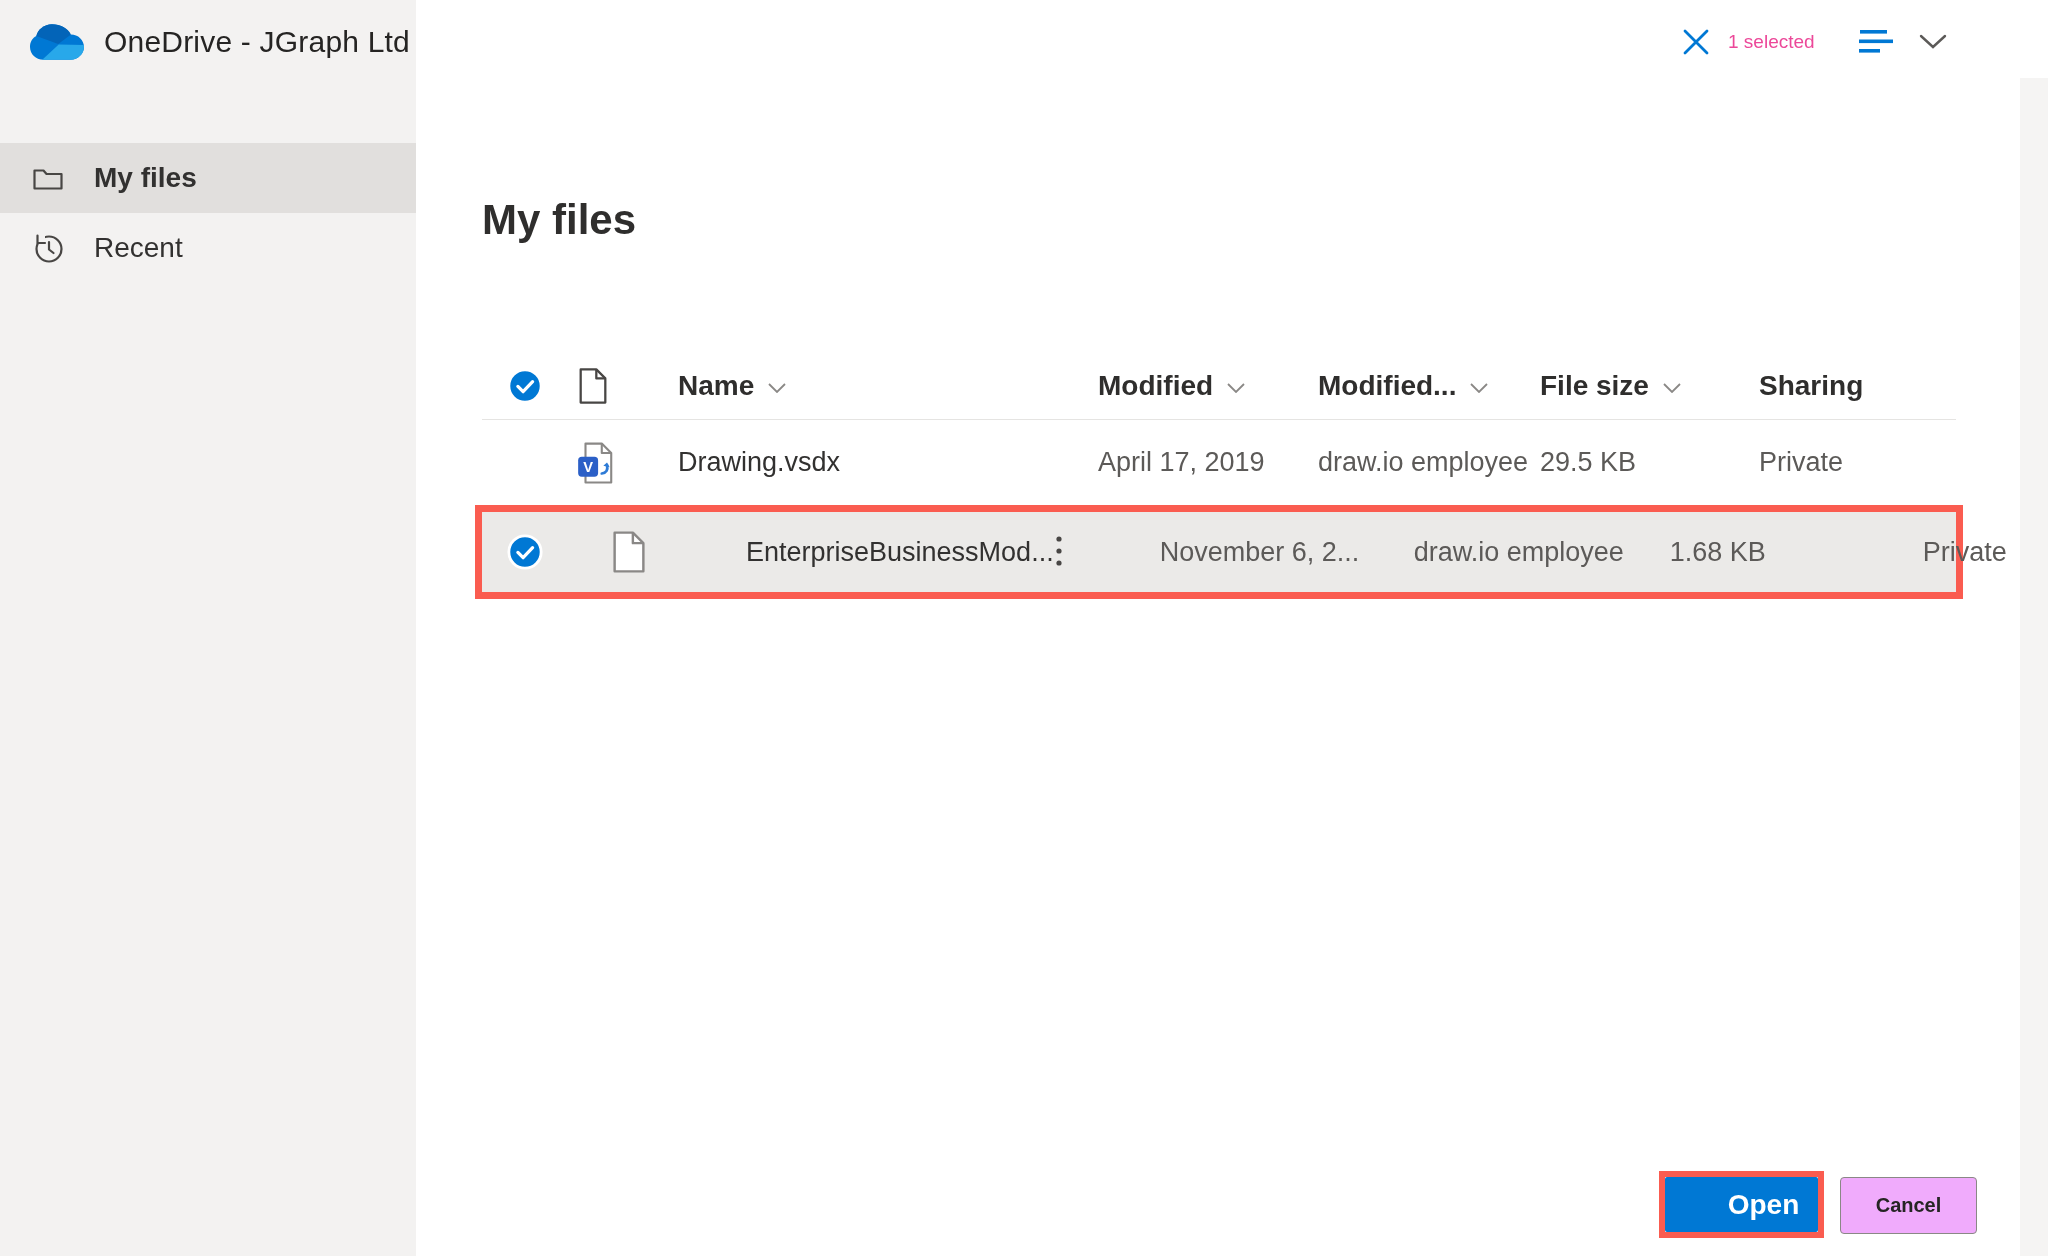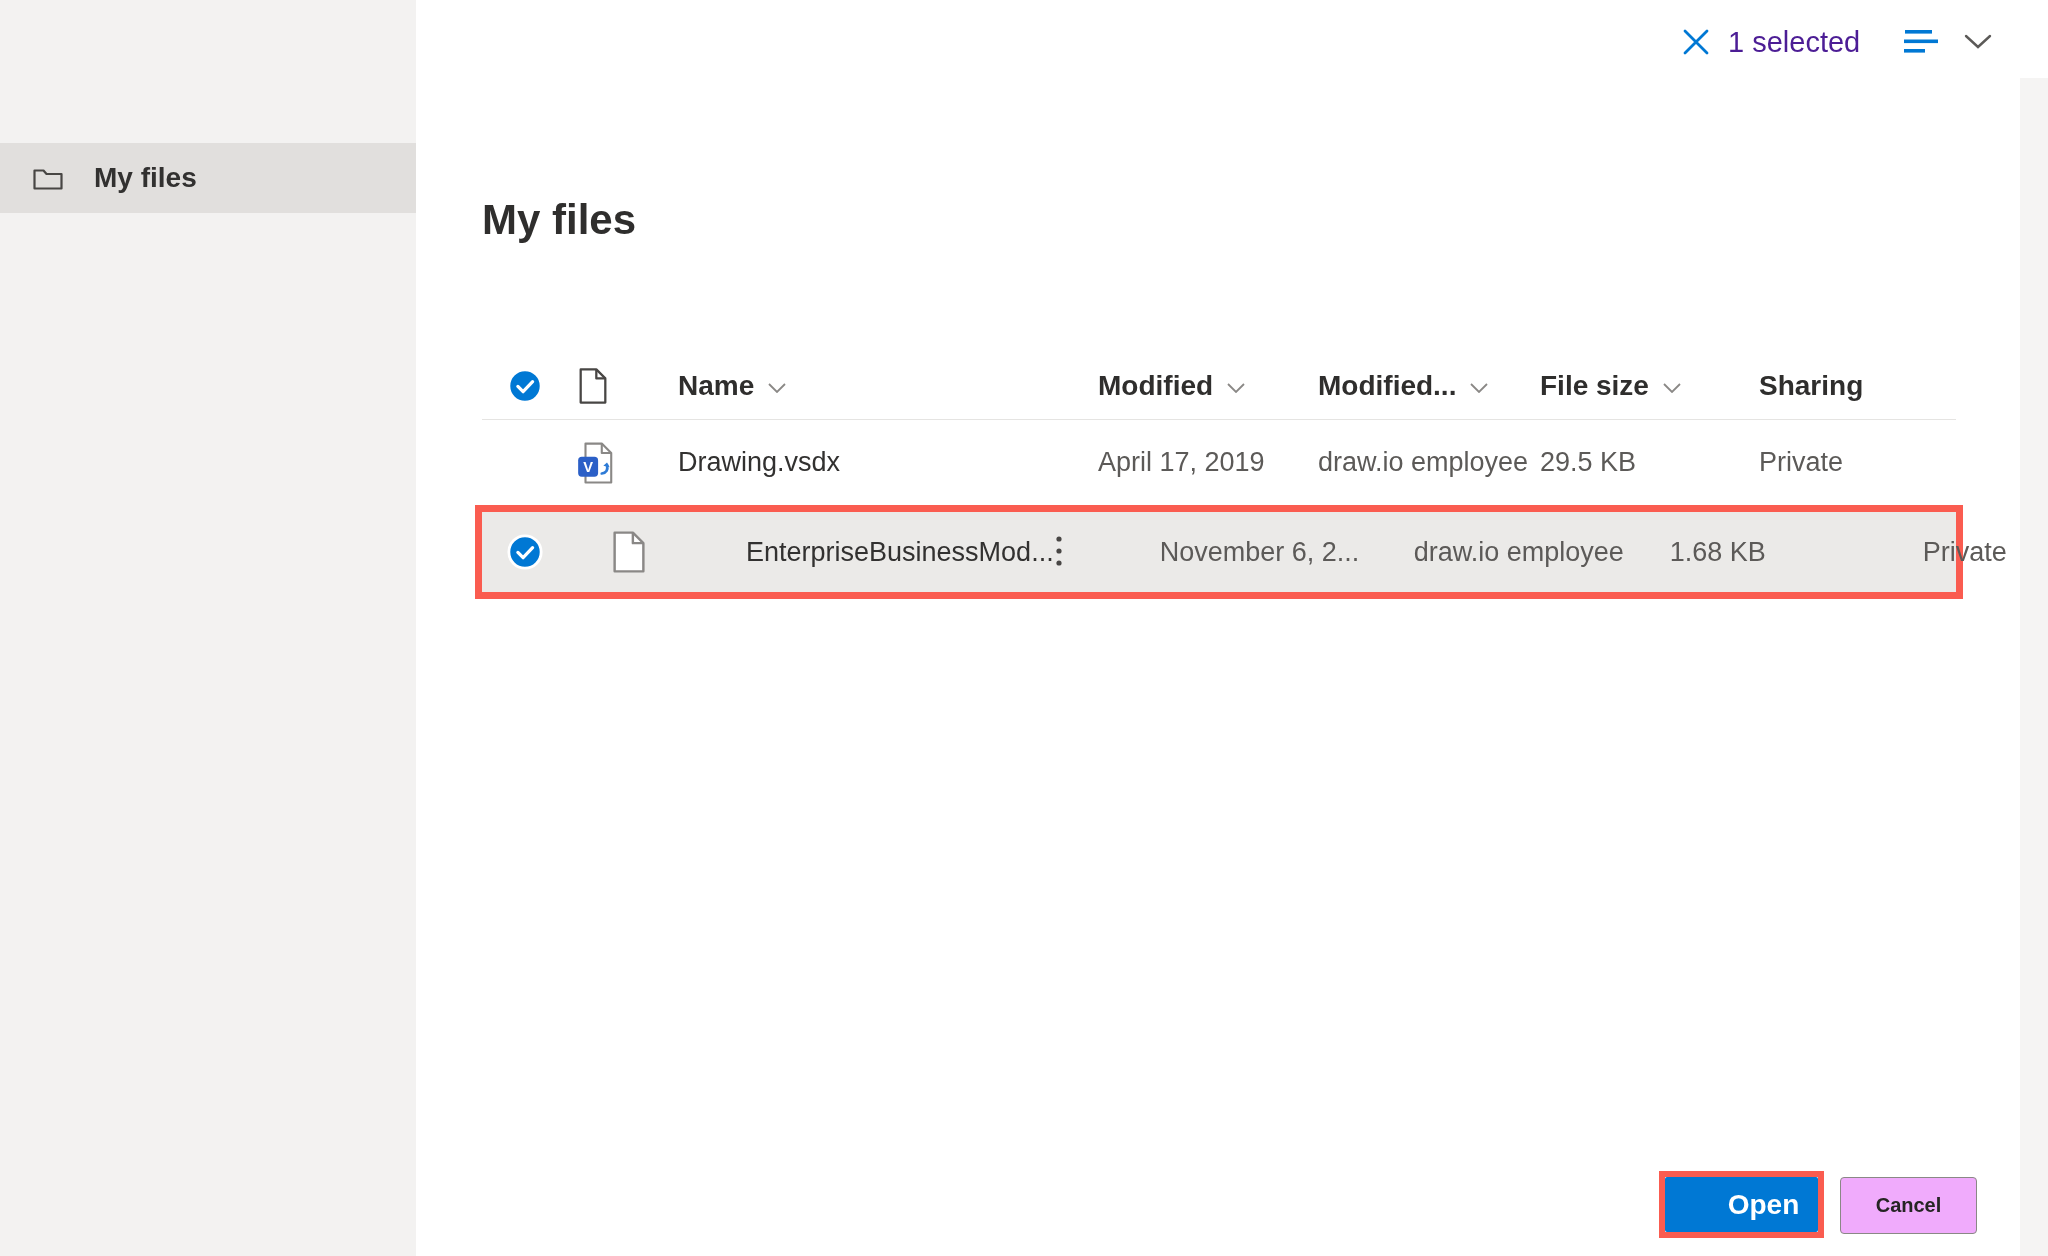--- a/index.html
+++ b/index.html
@@ -13,21 +13,21 @@
   .nav { position:absolute; top:143px; left:0; right:0; }
   .nav-item { height:70px; display:flex; align-items:center; padding-left:32px; gap:30px;
               font-size:28px; color:#323130; cursor:pointer; }
   .nav-item.active { background:#e1dfdd; font-weight:700; }
   .nav-item.gap-above { margin-top:20px; }
   .nav-icon { width:32px; height:32px; flex:0 0 32px; }
 
   
   .command-bar { position:absolute; top:16px; left:1680px; height:52px; display:flex; align-items:center; }
   .cb-x { width:32px; height:32px; margin-right:16px; cursor:pointer; }
-  .cb-label { font-size:29px; color:#4c1d95; white-space:nowrap; }
+  .cb-label { font-size:19px; color:#ec4899; white-space:nowrap; }
   .cb-sort { width:36px; height:26px; margin-left:44px; cursor:pointer; }
   .cb-chev { width:28px; height:16px; margin-left:24px; cursor:pointer; }
 
   
   .page-title { position:absolute; left:482px; top:196px; font-size:42px; font-weight:700; color:#2f2e2d; }
 
   .table { position:absolute; left:482px; top:353px; width:1474px; }
   .grid-row { display:grid; grid-template-columns:70px 92px 1fr 220px 222px 219px 197px; align-items:center; }
   .thead { height:67px; border-bottom:1px solid #e5e4e2; font-weight:700; font-size:28px; color:#2f2e2d; }
   .th { display:flex; align-items:center; gap:14px; cursor:pointer; }
@@ -54,31 +54,52 @@
 
   
   .scrollbar { position:absolute; right:0; top:78px; width:28px; height:1178px; background:#f5f4f3; }
 
   svg { display:block; }
 </style>
 </head>
 <body>
 
 <div class="sidebar">
+  <div class="logo">
+    <span>
+      <svg width="54" height="36" viewBox="0 0 64 42">
+        <path d="M26 0c-9 0-16.5 6-18.5 14C3 16 0 21 0 27c0 8.5 7 15 15.5 15H48c9 0 16-7 16-15 0-8.5-7-15-15.5-15h-.8C44.5 5 36.5 0 26 0z" fill="#0078d4"></path>
+        <path d="M26 0c-9 0-16.5 6-18.5 14l26 9.5L48.5 12C44.5 4.5 36 0 26 0z" fill="#0364b8"></path>
+        <path d="M64 24.5 34 24 14.5 42H48c9 0 16-7 16-15v-2.5z" fill="#28a8ea"></path>
+      </svg>
+    </span>
+    <span class="logo-text">OneDrive - JGraph Ltd</span>
+  </div>
 
   <div class="nav">
     <div class="nav-item active">
       <span class="nav-icon">
         <svg viewBox="0 0 32 32" width="32" height="32" fill="none" stroke="#484644" stroke-width="2.2" stroke-linejoin="round">
           <path d="M2.5 8.5h9l3 3.5h15v14.5h-27z"></path>
         </svg>
       </span>
       <span>My files</span>
     </div>
 
+    <div class="nav-item">
+      <span class="nav-icon">
+        <svg viewBox="0 0 32 32" width="32" height="32">
+          <circle cx="17" cy="17" r="12.5" fill="none" stroke="#484644" stroke-width="2.2"></circle>
+          <rect x="0" y="0" width="13" height="11" fill="#f3f2f1"></rect>
+          <path d="M5.5 3.5v7.5h7.5" fill="none" stroke="#484644" stroke-width="2.2" stroke-linecap="round" stroke-linejoin="round"></path>
+          <path d="M17 10v7.5l4.5 3.5" fill="none" stroke="#484644" stroke-width="2.2" stroke-linecap="round" stroke-linejoin="round"></path>
+        </svg>
+      </span>
+      <span>Recent</span>
+    </div>
 
   </div>
 </div>
 
 <div class="command-bar">
   <span class="cb-x">
     <svg viewBox="0 0 32 32" width="32" height="32" stroke="#0078d4" stroke-width="2.8" stroke-linecap="round">
       <path d="M5 5l22 22M27 5L5 27"></path>
     </svg>
   </span>

